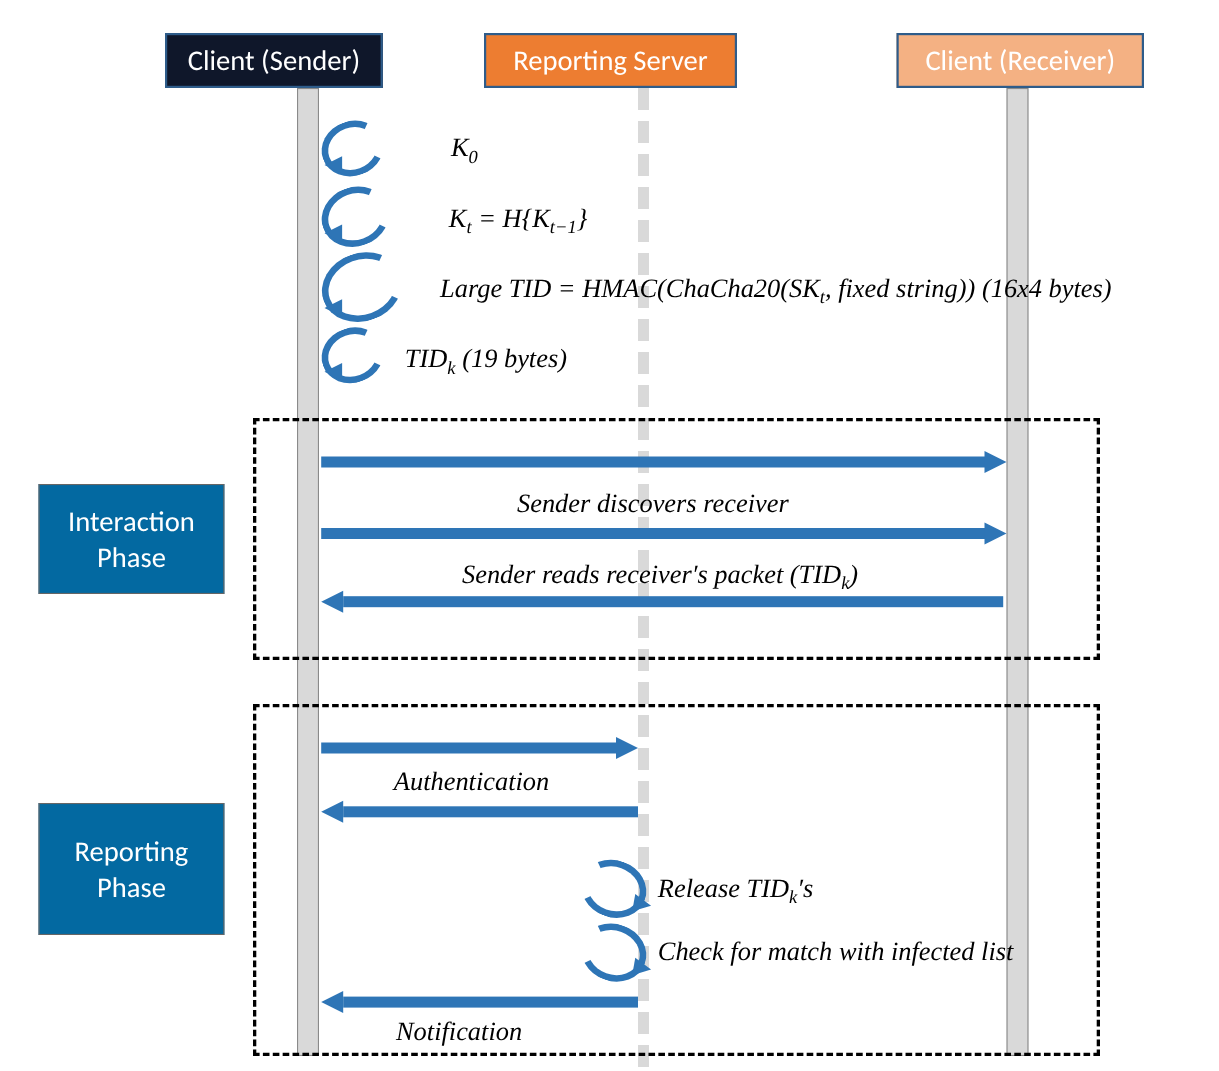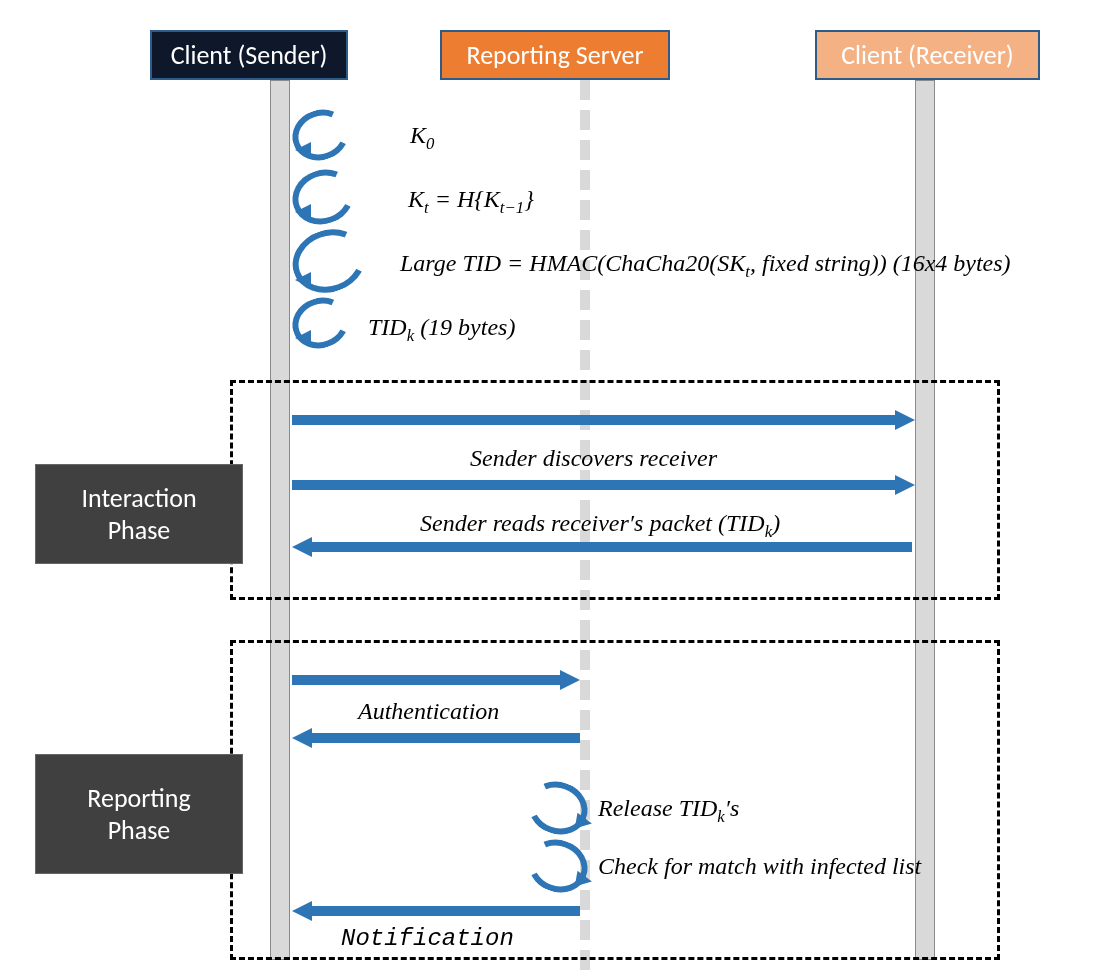--- a/index.html
+++ b/index.html
@@ -48,34 +48,33 @@
     border-left: 10px dashed #D9D9D9;
   }
   .phase-box {
     position: absolute;
     width: 770px;
     border: 3px dashed #000;
     box-sizing: border-box;
   }
   .phase-label {
     position: absolute;
-    width: 208px;
-    background: #404040;
+    width: 169px;
+    background: #0369a1;
     border: 1px solid #666;
     color: #fff;
     font-family: 'Segoe UI', Calibri, sans-serif;
     font-style: normal;
     font-size: 26px;
     display: flex;
     align-items: center;
     justify-content: center;
     text-align: center;
     line-height: 1.25;
     box-sizing: border-box;
-    margin-top: 24px;
   }
   .label {
     position: absolute;
     font-size: 24px;
     white-space: nowrap;
   }
   sub { font-size: 0.7em; vertical-align: sub; font-style: italic; }
 
   
   .arrow-line-h {
@@ -202,15 +201,15 @@
   <div class="label" style="left:578px;top:775px;">
     <span>Release TID</span><sub>k</sub><span>′s</span>
   </div>
 
   <div class="loop-r" style="left:508px;top:820px;width:48px;height:40px;"></div>
   <div class="loop-head-r" style="left:556px;top:852px;transform:rotate(10deg);"></div>
   <div class="label" style="left:578px;top:833px;">Check for match with infected list</div>
 
   <div class="arrow-line-h" style="left:292px;top:886px;width:268px;"></div>
   <div class="arrow-head-left" style="left:272px;top:881px;"></div>
-  <div class="label" style="left:321px;top:905px;font-family:Liberation Mono, monospace;">Notification</div>
+  <div class="label" style="left:340px;top:905px;">Notification</div>
 
 </div>
 
 </body></html>

